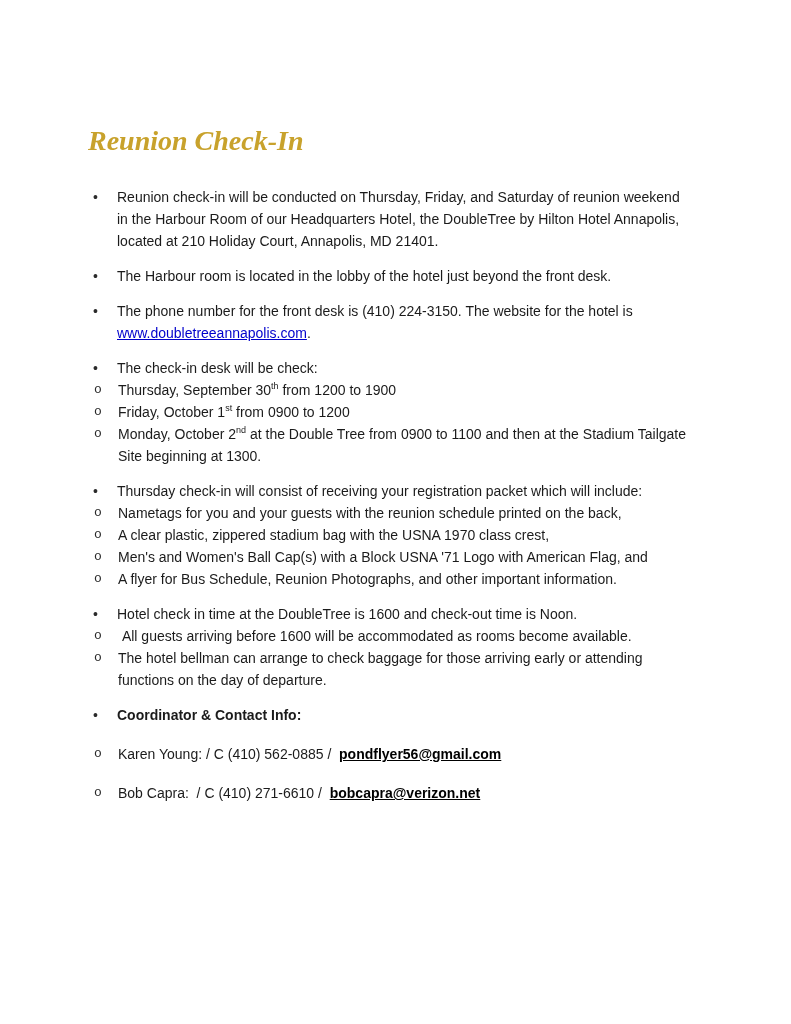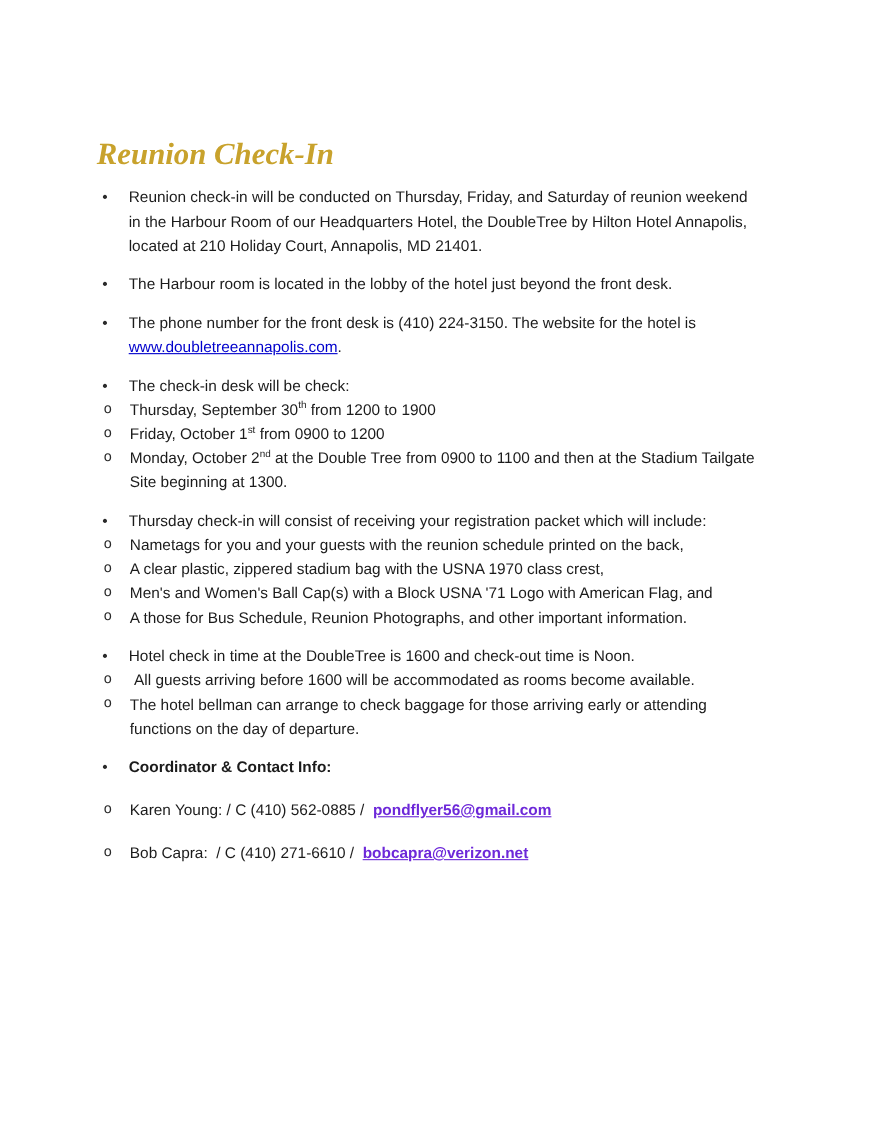--- a/index.html
+++ b/index.html
@@ -16,21 +16,21 @@
   .content {
     padding: 124px 100px 0 88px;
   }
   .doc-title {
     font-family: "Liberation Serif", "DejaVu Serif", serif;
     font-style: italic;
     font-weight: bold;
     font-size: 28px;
     line-height: 34px;
     color: var(--title-color, #C8A22C);
-    margin-bottom: 10px;
+    margin-bottom: 28px;
   }
   .block { margin-bottom: 13px; }
   .li {
     display: flex;
     align-items: flex-start;
     font-size: 14px;
     line-height: 22px;
   }
   .marker {
     flex: 0 0 auto;
@@ -58,21 +58,21 @@
     vertical-align: super;
     line-height: 0;
   }
   a.r-link {
     color: var(--link-color, #0000CC);
     text-decoration: underline;
     cursor: pointer;
     margin-top: 16px;
   }
   a.r-email {
-    color: #6d28d9;
+    color: #000000;
     font-weight: bold;
     text-decoration: underline;
     cursor: pointer;
   }
 </style>
 </head>
 <body>
 
 <div class="page">
   <div class="content">
@@ -126,21 +126,21 @@
           <div class="li l2">
             <span class="marker m2">o</span>
             <span class="runs"><span>A clear plastic, zippered stadium bag with the USNA 1970 class crest,</span></span>
           </div>
           <div class="li l2">
             <span class="marker m2">o</span>
             <span class="runs"><span>Men's and Women's Ball Cap(s) with a Block USNA '71 Logo with American Flag, and</span></span>
           </div>
           <div class="li l2">
             <span class="marker m2">o</span>
-            <span class="runs"><span>A those for Bus Schedule, Reunion Photographs, and other important information.</span></span>
+            <span class="runs"><span>A flyer for Bus Schedule, Reunion Photographs, and other important information.</span></span>
           </div>
         </div>
         <div class="block">
           <div class="li l1">
             <span class="marker m1">•</span>
             <span class="runs"><span>Hotel check in time at the DoubleTree is 1600 and check-out time is Noon.</span></span>
           </div>
           <div class="li l2">
             <span class="marker m2">o</span>
             <span class="runs"><span> All guests arriving before 1600 will be accommodated as rooms become available.</span></span>

